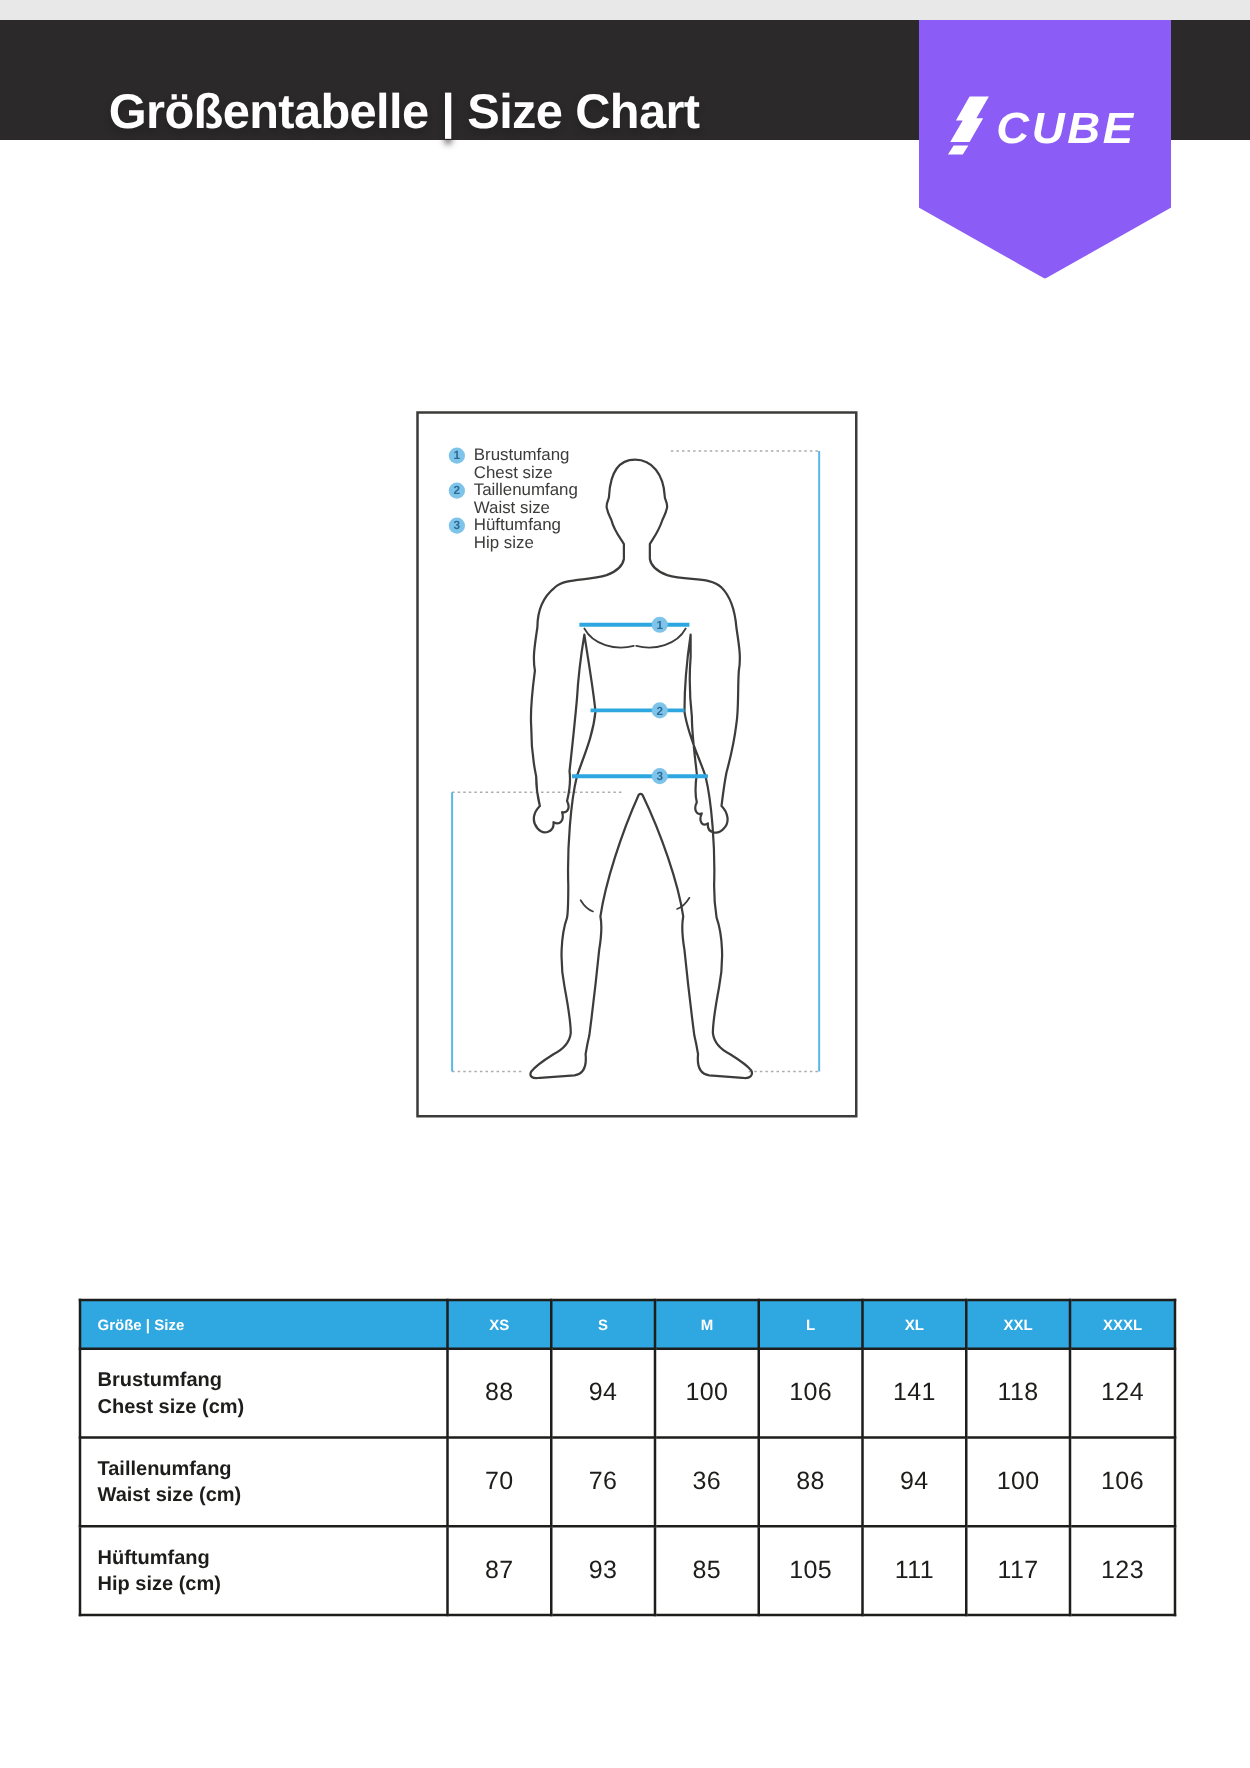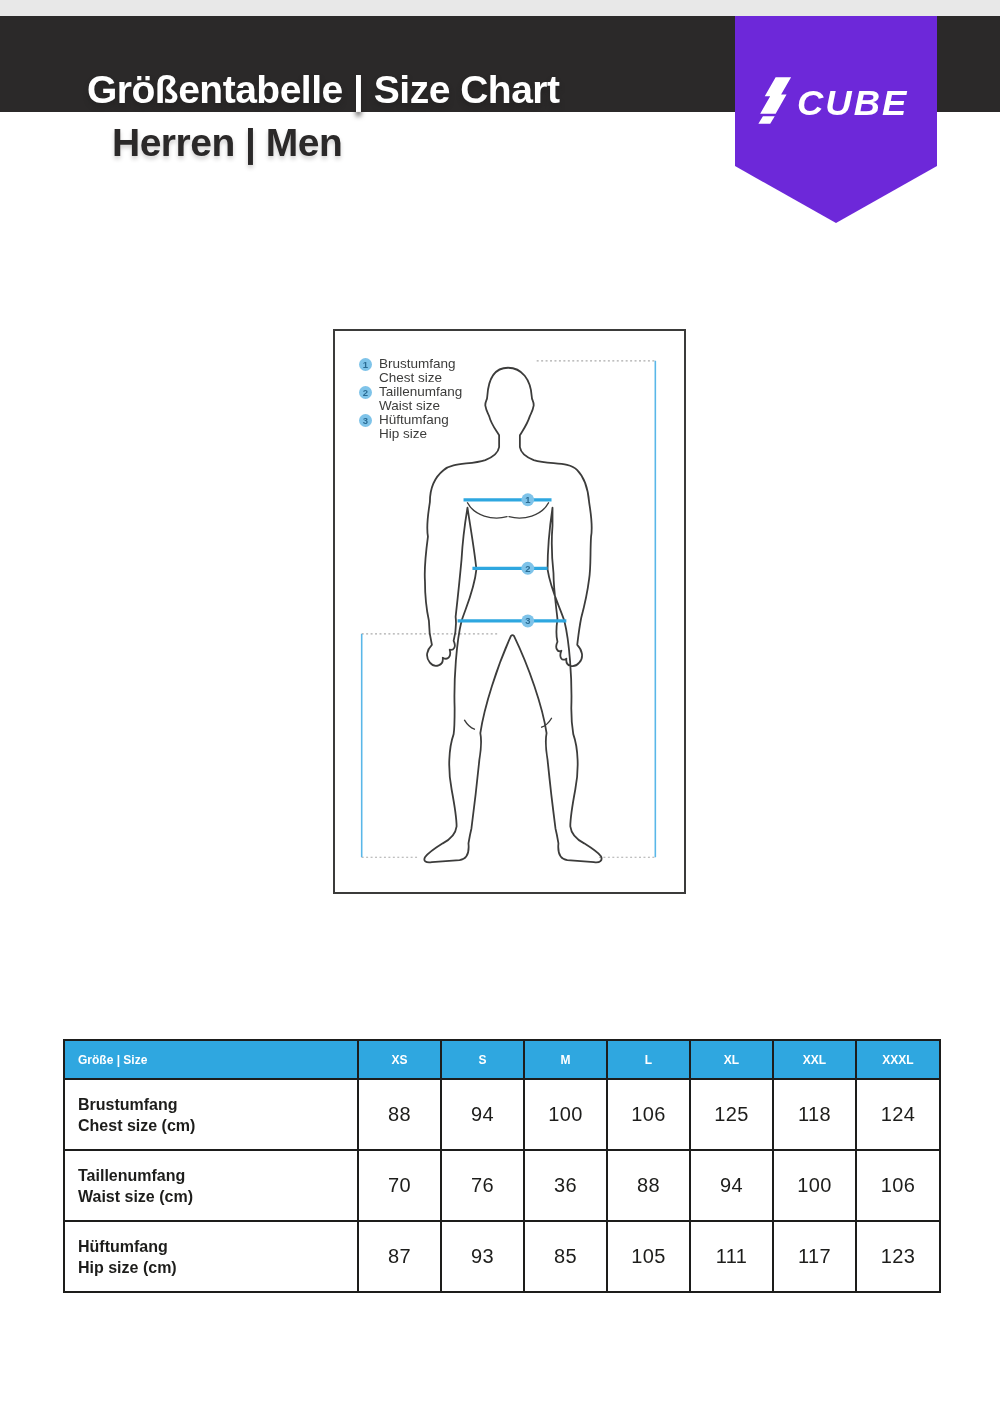--- a/index.html
+++ b/index.html
@@ -15,21 +15,21 @@
     color:#ffffff;white-space:nowrap;letter-spacing:-0.5px;line-height:1;
     text-shadow:0 4px 5px rgba(35,33,33,0.75);
   }
   .title-sub{
     position:absolute;left:112px;top:107px;font-size:39px;font-weight:700;
     color:#2b2929;white-space:nowrap;letter-spacing:-0.5px;line-height:1;
     text-shadow:0 3px 4px rgba(35,33,33,0.22);
   }
   
   .ribbon{
-    position:absolute;left:735px;top:0;width:202px;height:207px;background:#6d28d9;
+    position:absolute;left:735px;top:0;width:202px;height:207px;background:#8b5cf6;
     -webkit-clip-path:polygon(0 0,100% 0,100% 72.5%,50% 100%,0 72.5%);
     clip-path:polygon(0 0,100% 0,100% 72.5%,50% 100%,0 72.5%);
   }
   .logo-row{position:absolute;left:17px;top:59px;display:flex;align-items:center;}
   .logo-word{
     font-size:35px;font-weight:700;font-style:italic;color:#ffffff;
     letter-spacing:2px;line-height:1;margin-left:5px;transform:scaleX(1.04);
     transform-origin:left center;
   }
   
@@ -66,21 +66,20 @@
     font-size:20px;font-weight:400;text-align:center;color:#1d1d1b;letter-spacing:0.3px;
   }
 </style>
 </head>
 <body>
 
 <div class="page">
 
   <div class="topbar"></div>
   <div class="title-main">Größentabelle | Size Chart</div>
-  <div class="title-sub">Herren | Men</div>
 
   <div class="ribbon">
     <div class="logo-row">
       <span>
         <svg width="40" height="50" viewBox="0 0 44 54" aria-hidden="true">
           <path fill="#ffffff" d="M26,2 L43,2 L32,21 L38,21 L26,42 L9,42 L20,23 L14,23 Z"></path>
           <path fill="#ffffff" d="M12,45 L25,45 L20,53 L7,53 Z"></path>
         </svg>
       </span>
       <span class="logo-word">CUBE</span>
@@ -212,21 +211,21 @@
     </tr>
     <tr>
       <td class="lbl">
         <span>Brustumfang</span><br>
         <span>Chest size (cm)</span>
       </td>
       <td class="val">88</td>
       <td class="val">94</td>
       <td class="val">100</td>
       <td class="val">106</td>
-      <td class="val">125</td>
+      <td class="val">141</td>
       <td class="val">118</td>
       <td class="val">124</td>
     </tr>
     <tr>
       <td class="lbl">
         <span>Taillenumfang</span><br>
         <span>Waist size (cm)</span>
       </td>
       <td class="val">70</td>
       <td class="val">76</td>

